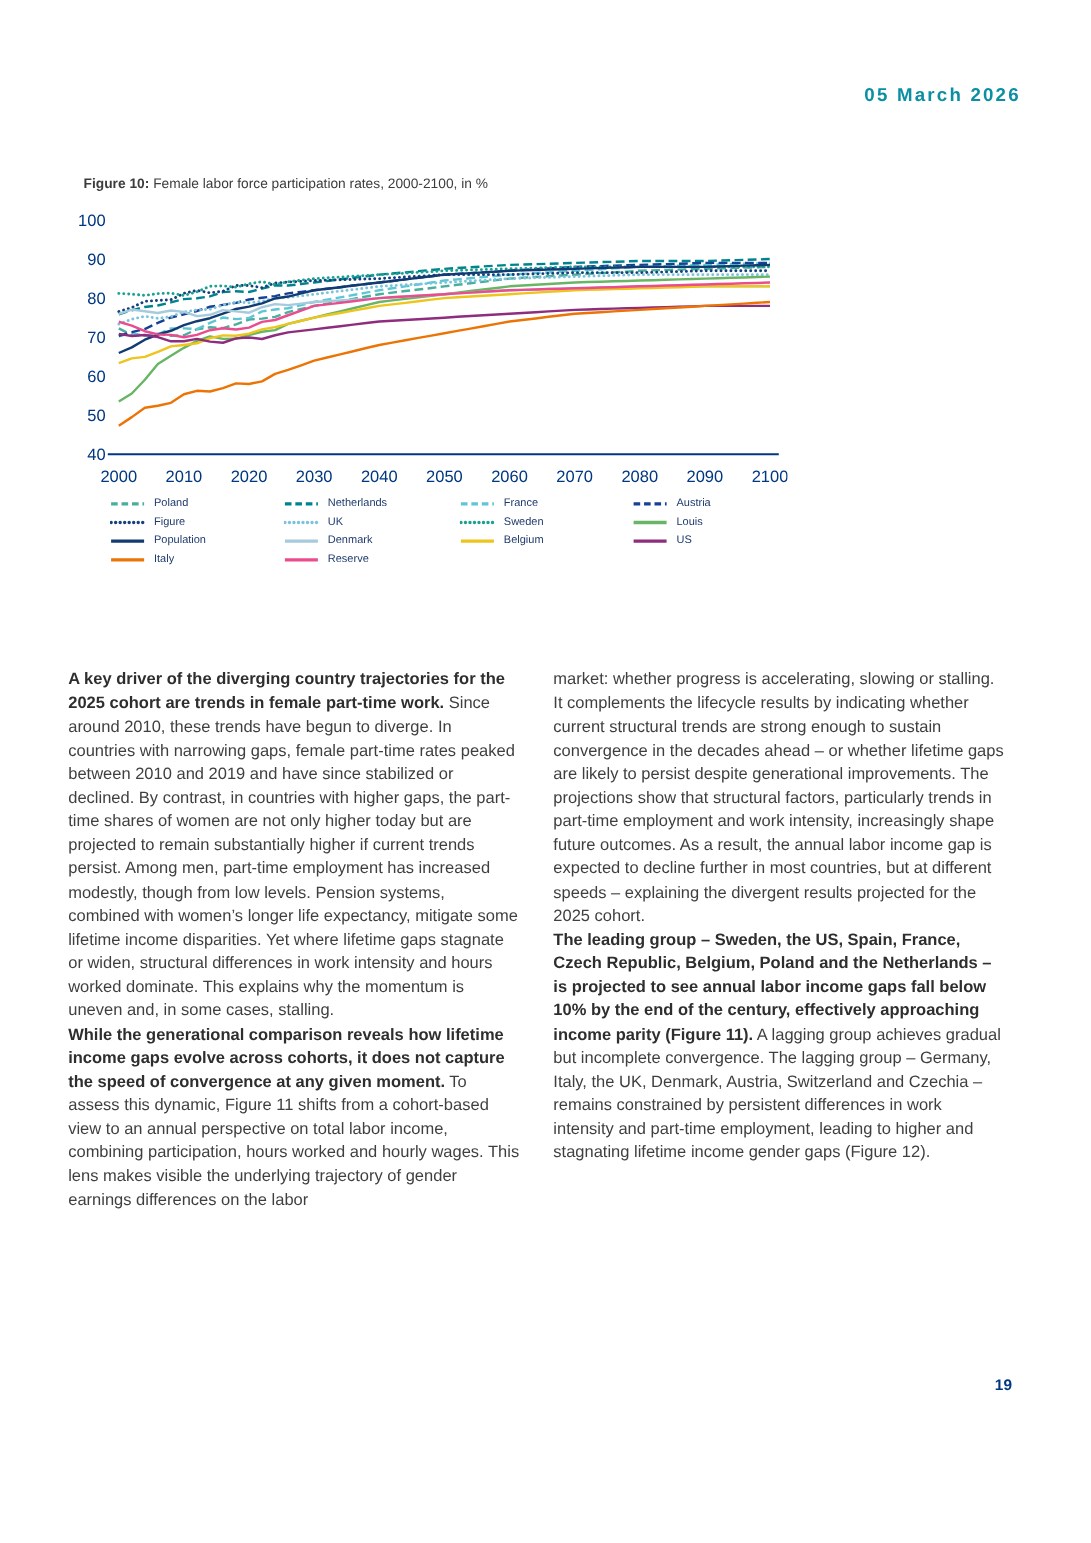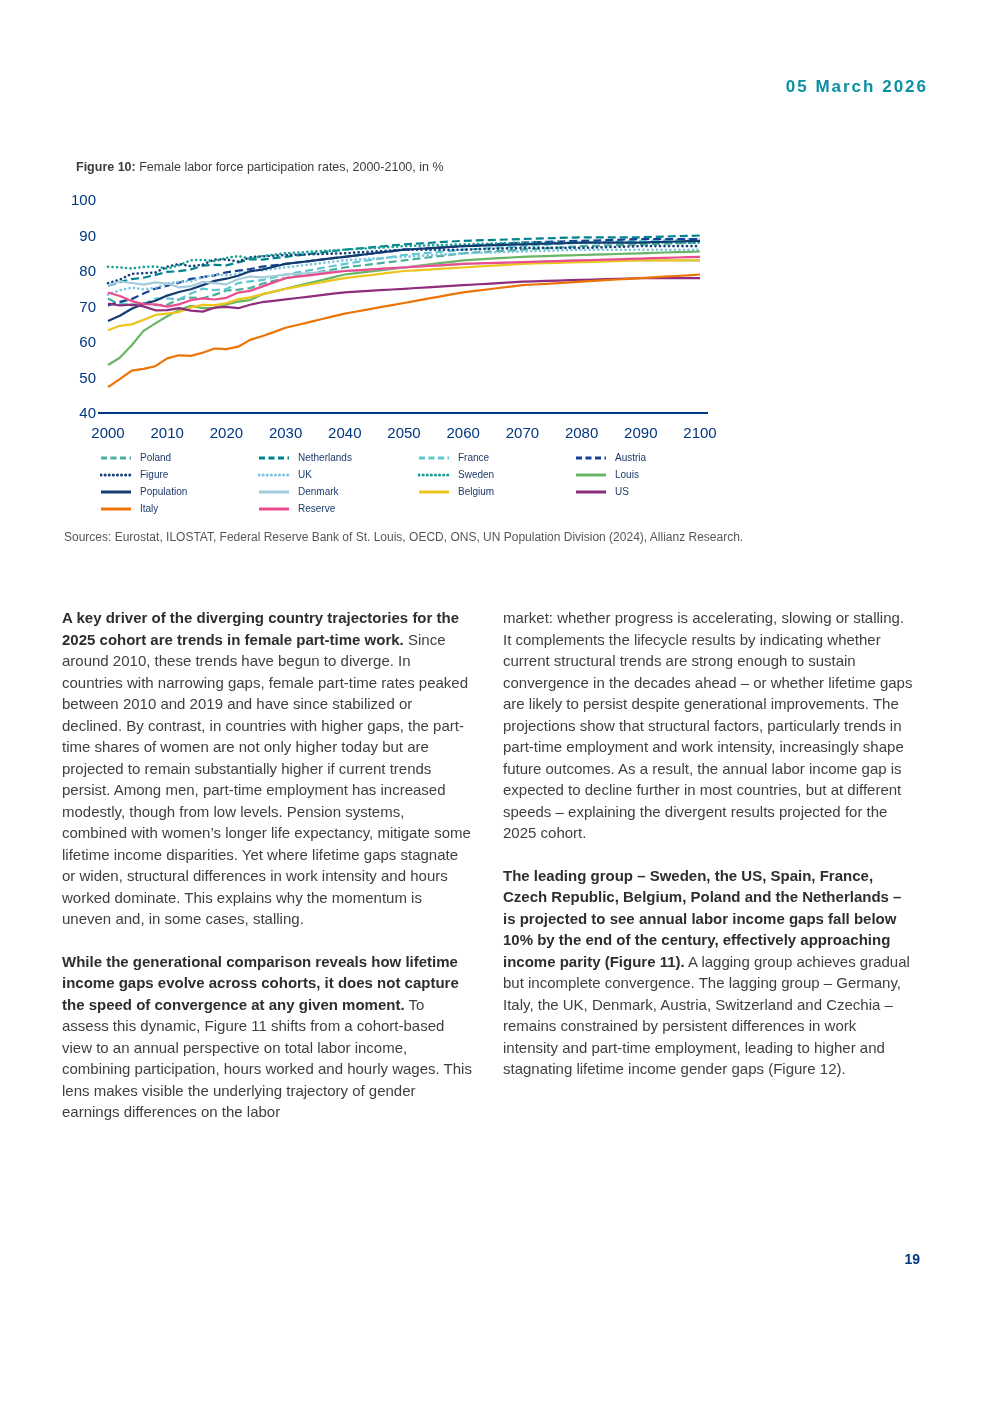--- a/index.html
+++ b/index.html
@@ -77,21 +77,21 @@
     display: flex;
     gap: 30px;
   }
   .col { width: 411px; }
   .col p {
     margin: 0;
     font-size: 15px;
     line-height: 21.5px;
     color: #3f3f3f;
   }
-  .col p + p { margin-top: 21px; }
+  .col p + p { }
   .col .lead { font-weight: bold; color: #2e2e2e; }
   .page-number {
     position: absolute;
     top: 1251px;
     right: 72px;
     font-size: 14px;
     font-weight: bold;
     color: var(--navy, #003781);
   }
 </style>
@@ -222,21 +222,20 @@
         <span class="lg-label">Italy</span>
       </div>
       <div class="legend-item">
         <svg class="lg-swatch" width="32" height="10">
           <line x1="1" y1="5" x2="31" y2="5" stroke="#ea4d8d" stroke-width="3"></line>
         </svg>
         <span class="lg-label">Reserve</span>
       </div>
     </div>
 
-  <div class="sources">Sources: Eurostat, ILOSTAT, Federal Reserve Bank of St. Louis, OECD, ONS, UN Population Division (2024), Allianz Research.</div>
 
   <div class="columns">
     <div class="col">
       <p><span class="lead">A key driver of the diverging country trajectories for the 2025 cohort are trends in female part-time work.</span><span> Since around 2010, these trends have begun to diverge. In countries with narrowing gaps, female part-time rates peaked between 2010 and 2019 and have since stabilized or declined. By contrast, in countries with higher gaps, the part-time shares of women are not only higher today but are projected to remain substantially higher if current trends persist. Among men, part-time employment has increased modestly, though from low levels. Pension systems, combined with women’s longer life expectancy, mitigate some lifetime income disparities. Yet where lifetime gaps stagnate or widen, structural differences in work intensity and hours worked dominate. This explains why the momentum is uneven and, in some cases, stalling.</span></p>
       <p><span class="lead">While the generational comparison reveals how lifetime income gaps evolve across cohorts, it does not capture the speed of convergence at any given moment.</span><span> To assess this dynamic, Figure 11 shifts from a cohort-based view to an annual perspective on total labor income, combining participation, hours worked and hourly wages. This lens makes visible the underlying trajectory of gender earnings differences on the labor</span></p>
     </div>
     <div class="col">
       <p><span class="lead"></span><span>market: whether progress is accelerating, slowing or stalling. It complements the lifecycle results by indicating whether current structural trends are strong enough to sustain convergence in the decades ahead – or whether lifetime gaps are likely to persist despite generational improvements. The projections show that structural factors, particularly trends in part-time employment and work intensity, increasingly shape future outcomes. As a result, the annual labor income gap is expected to decline further in most countries, but at different speeds – explaining the divergent results projected for the 2025 cohort.</span></p>
       <p><span class="lead">The leading group – Sweden, the US, Spain, France, Czech Republic, Belgium, Poland and the Netherlands – is projected to see annual labor income gaps fall below 10% by the end of the century, effectively approaching income parity (Figure 11).</span><span> A lagging group achieves gradual but incomplete convergence. The lagging group – Germany, Italy, the UK, Denmark, Austria, Switzerland and Czechia – remains constrained by persistent differences in work intensity and part-time employment, leading to higher and stagnating lifetime income gender gaps (Figure 12).</span></p>
     </div>

